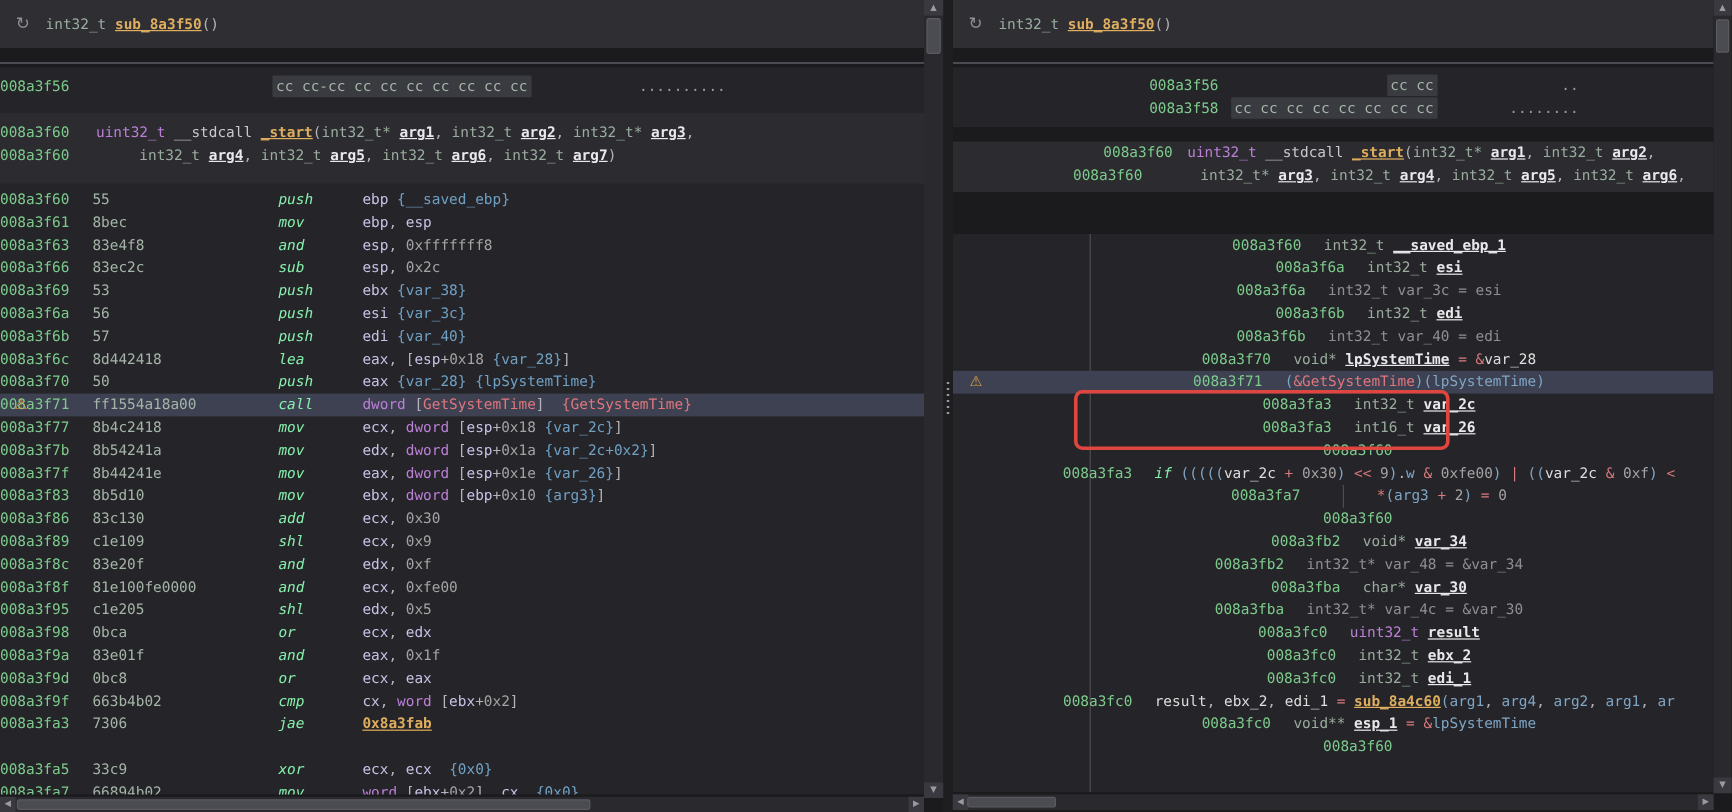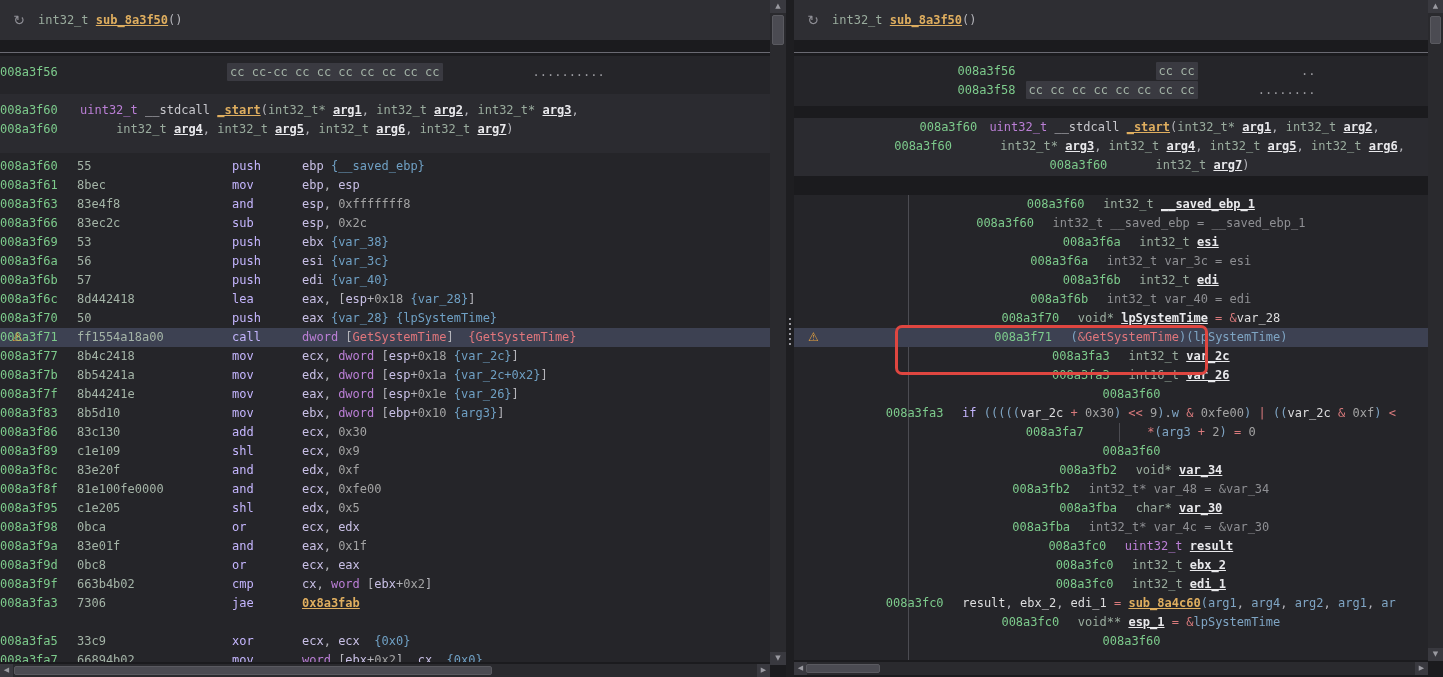--- a/index.html
+++ b/index.html
@@ -19,21 +19,21 @@
   }
   .refresh{width:38px;text-align:center;color:var(--icon-refresh,#8f8f96);
     font-family:"DejaVu Sans",sans-serif;font-size:14px;}
   .sep-line{position:absolute;top:52px;left:0;right:0;height:1px;background:var(--separator,#6a6a72);}
   .band{position:absolute;left:0;right:0;background:var(--bg-band,#252529);overflow:hidden;}
   .band.light{background:var(--bg-band-light,#2b2b30);}
   #left-hex{top:56px;height:33px;padding-top:7px;}
   #left-proto{top:94px;height:53px;padding-top:7px;}
   #left-code{top:153px;height:505px;padding-top:4px;}
   #right-hex{top:56px;height:44px;padding-top:6px;}
-  #right-proto{top:118px;height:58px;padding-left:24px;}
+  #right-proto{top:118px;height:42px;padding-left:24px;}
   #right-code{top:195px;height:465px;}
   .row{position:relative;height:19px;line-height:19px;white-space:pre;}
   #right-pane .row{padding-left:41px;text-align:center;}
   .row.sel{background:var(--bg-selected,#3d4152);}
   .addr{display:inline-block;width:77px;}
   .paddr{display:inline-block;width:80px;}
   .haddr{display:inline-block;width:227px;}
   #right-pane .addr{width:95px;}
   #right-pane .paddr{width:82px;}
   #right-pane .haddr{width:78px;}
@@ -73,21 +73,21 @@
   
   #splitter{position:absolute;left:786px;top:0;width:8px;height:677px;background:#1e1e21;}
   #splitter .dots{position:absolute;left:3px;top:318px;width:2px;height:28px;
     background:repeating-linear-gradient(to bottom,#9a9aa1 0 2px,transparent 2px 5px);}
   
   #red-box{position:absolute;left:895px;top:325px;width:307px;height:44px;
     border:3px solid var(--red-box,#df4640);border-radius:7px;z-index:6;pointer-events:none;}
 </style>
 <style>.tk-ad{color:#7dcb8c;}
 .tk-by{color:#a4b4a7;}
-.tk-mn{color:#c4b5fd;}
+.tk-mn{color:#86efac;font-style:italic;}
 .tk-rg{color:#c9c0e6;}
 .tk-nm{color:#a3a3a3;}
 .tk-an{color:#6fa0c4;}
 .tk-kw{color:#bb7fd6;}
 .tk-im{color:#e0767c;}
 .tk-pl{color:#b4b4ba;}
 .tk-ty{color:#9aac9e;}
 .tk-vb{color:#e9e9ec;}
 .tk-vr{color:#dededf;}
 .tk-dm{color:#8e8f93;}
@@ -153,21 +153,20 @@
       <div class="row"><span class="haddr tk-ad">008a3f58</span><span class="hexbox tk-by">cc cc cc cc cc cc cc cc</span><span class="ldots tk-dt">........</span></div>
     </div>
   <div class="band light" id="right-proto">
       <div class="row"><span class="paddr tk-ad">008a3f60</span><span class="tk tk-kw">uint32_t</span><span class="tk tk-pl"> </span><span class="tk tk-st">__stdcall</span><span class="tk tk-pl"> </span><span class="tk tk-fn">_start</span><span class="tk tk-pl">(</span><span class="tk tk-ty">int32_t*</span><span class="tk tk-pl"> </span><span class="tk tk-vb">arg1</span><span class="tk tk-pl">, </span><span class="tk tk-ty">int32_t</span><span class="tk tk-pl"> </span><span class="tk tk-vb">arg2</span><span class="tk tk-pl">,</span></div>
       <div class="row"><span class="paddr tk-ad">008a3f60</span><span class="tk tk-pl">     </span><span class="tk tk-ty">int32_t*</span><span class="tk tk-pl"> </span><span class="tk tk-vb">arg3</span><span class="tk tk-pl">, </span><span class="tk tk-ty">int32_t</span><span class="tk tk-pl"> </span><span class="tk tk-vb">arg4</span><span class="tk tk-pl">, </span><span class="tk tk-ty">int32_t</span><span class="tk tk-pl"> </span><span class="tk tk-vb">arg5</span><span class="tk tk-pl">, </span><span class="tk tk-ty">int32_t</span><span class="tk tk-pl"> </span><span class="tk tk-vb">arg6</span><span class="tk tk-pl">,</span></div>
       <div class="row"><span class="paddr tk-ad">008a3f60</span><span class="tk tk-pl">     </span><span class="tk tk-ty">int32_t</span><span class="tk tk-pl"> </span><span class="tk tk-vb">arg7</span><span class="tk tk-pl">)</span></div>
     </div>
   <div class="band" id="right-code">
     <div class="gutter-line"></div>
   <div class="row"><span class="addr tk-ad">008a3f60</span><span class="tk tk-ty">int32_t</span><span class="tk tk-pl"> </span><span class="tk tk-vb">__saved_ebp_1</span></div>
-      <div class="row"><span class="addr tk-ad">008a3f60</span><span class="tk tk-dm">int32_t __saved_ebp = __saved_ebp_1</span></div>
       <div class="row"><span class="addr tk-ad">008a3f6a</span><span class="tk tk-ty">int32_t</span><span class="tk tk-pl"> </span><span class="tk tk-vb">esi</span></div>
       <div class="row"><span class="addr tk-ad">008a3f6a</span><span class="tk tk-dm">int32_t var_3c = esi</span></div>
       <div class="row"><span class="addr tk-ad">008a3f6b</span><span class="tk tk-ty">int32_t</span><span class="tk tk-pl"> </span><span class="tk tk-vb">edi</span></div>
       <div class="row"><span class="addr tk-ad">008a3f6b</span><span class="tk tk-dm">int32_t var_40 = edi</span></div>
       <div class="row"><span class="addr tk-ad">008a3f70</span><span class="tk tk-ty">void*</span><span class="tk tk-pl"> </span><span class="tk tk-vb">lpSystemTime</span><span class="tk tk-pl"> </span><span class="tk tk-op">=</span><span class="tk tk-pl"> </span><span class="tk tk-op">&amp;</span><span class="tk tk-vr">var_28</span></div>
       <div class="row sel"><span class="warn-icon">⚠</span><span class="addr tk-ad">008a3f71</span><span class="tk tk-ag">(</span><span class="tk tk-op">&amp;</span><span class="tk tk-im">GetSystemTime</span><span class="tk tk-ag">)(</span><span class="tk tk-ag">lpSystemTime</span><span class="tk tk-ag">)</span></div>
       <div class="row"><span class="addr tk-ad">008a3fa3</span><span class="tk tk-ty">int32_t</span><span class="tk tk-pl"> </span><span class="tk tk-vb">var_2c</span></div>
       <div class="row"><span class="addr tk-ad">008a3fa3</span><span class="tk tk-ty">int16_t</span><span class="tk tk-pl"> </span><span class="tk tk-vb">var_26</span></div>
       <div class="row"><span class="addr tk-ad">008a3f60</span></div>
       <div class="row"><span class="addr tk-ad">008a3fa3</span><span class="tk tk-mn">if</span><span class="tk tk-pl"> </span><span class="tk tk-ag">(((((</span><span class="tk tk-vr">var_2c</span><span class="tk tk-pl"> </span><span class="tk tk-op">+</span><span class="tk tk-pl"> </span><span class="tk tk-nm">0x30</span><span class="tk tk-ag">)</span><span class="tk tk-pl"> </span><span class="tk tk-op">&lt;&lt;</span><span class="tk tk-pl"> </span><span class="tk tk-nm">9</span><span class="tk tk-ag">)</span><span class="tk tk-pl">.</span><span class="tk tk-ag">w</span><span class="tk tk-pl"> </span><span class="tk tk-op">&amp;</span><span class="tk tk-pl"> </span><span class="tk tk-nm">0xfe00</span><span class="tk tk-ag">)</span><span class="tk tk-pl"> </span><span class="tk tk-op">|</span><span class="tk tk-pl"> </span><span class="tk tk-ag">((</span><span class="tk tk-vr">var_2c</span><span class="tk tk-pl"> </span><span class="tk tk-op">&amp;</span><span class="tk tk-pl"> </span><span class="tk tk-nm">0xf</span><span class="tk tk-ag">)</span><span class="tk tk-pl"> </span><span class="tk tk-op">&lt;</span></div>

